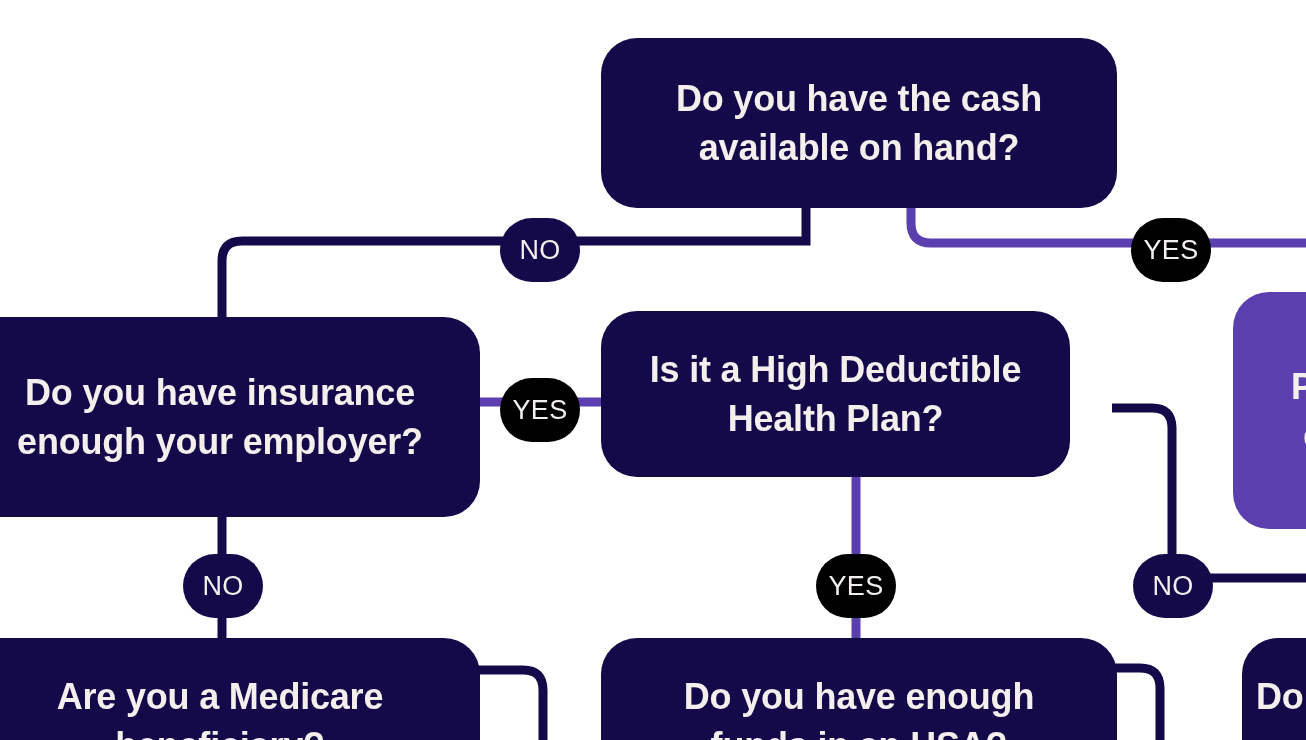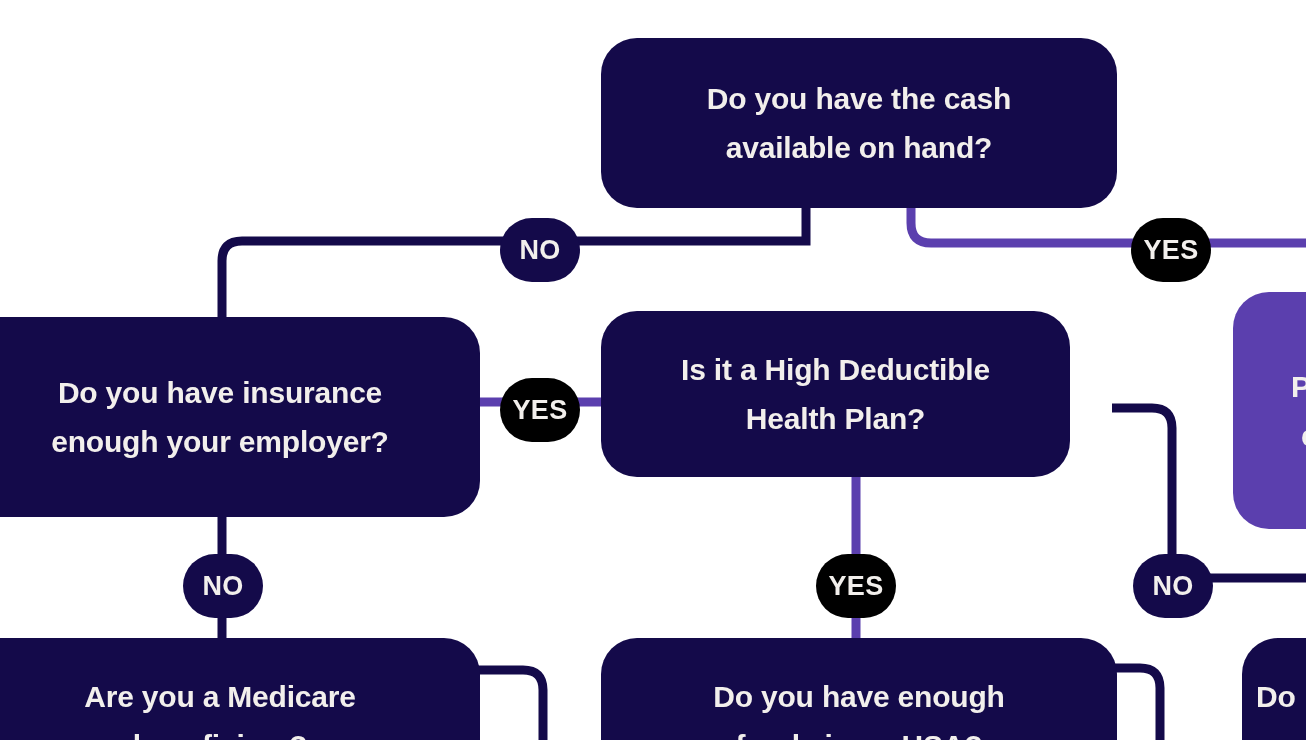--- a/index.html
+++ b/index.html
@@ -27,41 +27,41 @@
   .node {
     position: absolute;
     box-sizing: border-box;
     border-radius: 36px;
     display: flex;
     align-items: center;
     justify-content: center;
     text-align: center;
     color: #f2efec;
     font-weight: bold;
-    font-size: 30px;
+    font-size: 36px;
     line-height: 49px;
     letter-spacing: -0.2px;
     padding: 0 26px;
     z-index: 3;
   }
   .node.dark { background: #140a4a; }
   .node.purple { background: #5b3fae; }
   .node-text {
     display: block;
     white-space: pre-line;
   }
   .badge {
     position: absolute;
     box-sizing: border-box;
     display: flex;
     align-items: center;
     justify-content: center;
     border-radius: 999px;
     color: #f2efec;
-    font-weight: bold;
+    font-weight: normal;
     font-size: 27px;
     letter-spacing: 0.3px;
     z-index: 5;
     height: 64px;
   }
   .badge.no { background: #140a4a; }
   .badge.yes { background: #000000; }
 </style>
 </head>
 <body>

